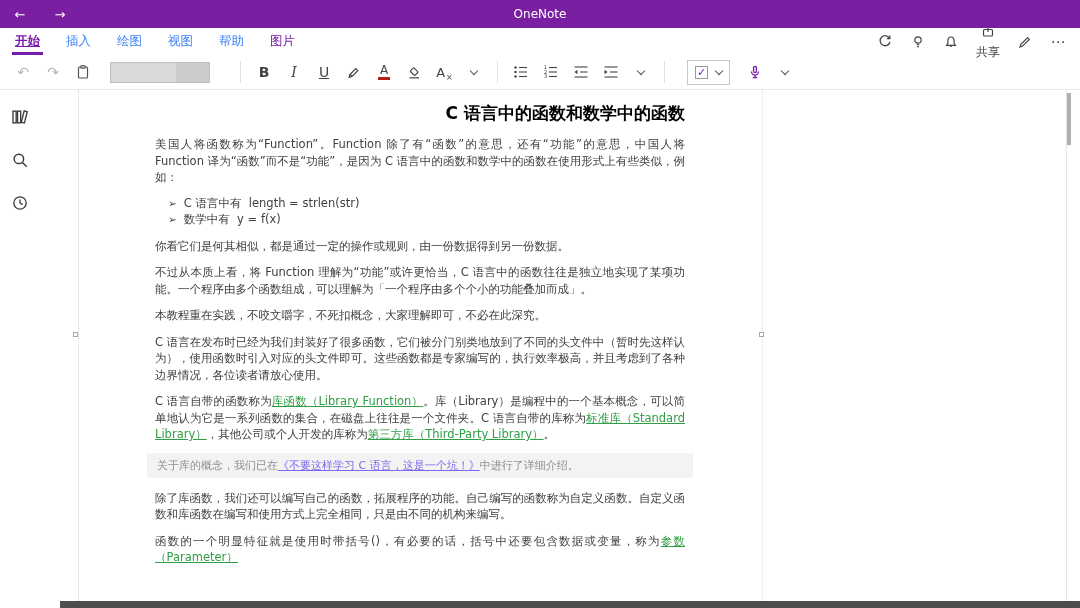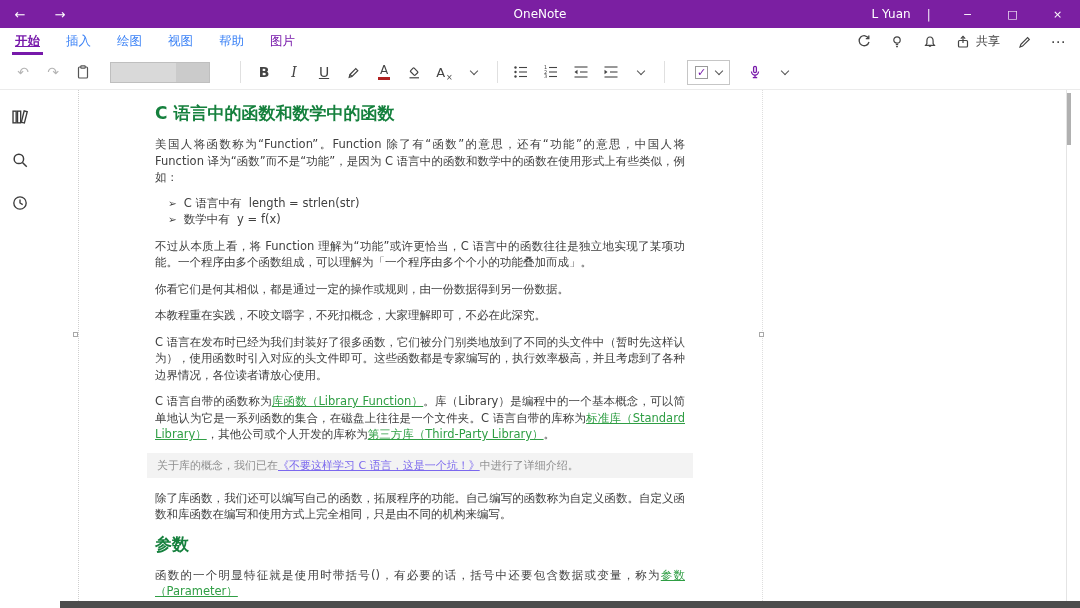--- a/index.html
+++ b/index.html
@@ -17,21 +17,21 @@
   .tb-win { width:45px; height:28px; color:#fff; background:none; border:none; font-size:11px; }
 
   
   .ribbon { display:flex; align-items:stretch; height:27px; background:#fff; padding-left:2px; }
   .tab { padding:0 13px; font-size:12.5px; color:#3b82f6; display:flex; align-items:center; position:relative; }
   .tab.active { color:var(--accent,#7719AA); font-weight:bold;text-decoration:underline; }
   .tab.active::after { content:""; position:absolute; left:10px; right:10px; bottom:0; height:3px; background:var(--accent,#7719AA); }
   .tab.contextual { color:var(--accent,#7719AA); }
   .ribbon-right { margin-left:auto; display:flex; align-items:center; gap:5px; padding-right:8px; }
   .icon-btn { min-width:28px; height:24px; display:flex; align-items:center; justify-content:center; background:none; border:none; color:#444; font-size:15px; }
-  .share-btn { display:flex; align-items:center; gap:5px; font-size:12px; color:#444; background:none; border:none; padding:0 6px; }
+  .share-btn { display:flex; align-items:center; gap:5px; font-size:12px; color:#444; background:none; border:none; padding:0 6px;flex-direction:column; }
 
   
   .toolbar { height:35px; display:flex; align-items:center; padding:0 8px; border-bottom:1px solid #ebebeb; background:#fff; }
   .tbtn { min-width:30px; height:28px; display:flex; align-items:center; justify-content:center; background:none; border:none; font-size:14px; color:#444; }
   .tbtn.dim { color:#b5b5b5; }
   .glyph-b { font-weight:bold; }
   .glyph-i { font-style:italic; font-family:"DejaVu Serif","Liberation Serif",serif; }
   .glyph-u { text-decoration:underline; }
   .font-box { width:100px; height:21px; border:1px solid #bfbfbf; background:linear-gradient(to right,#d9d9d9 66%,#cbcbcb 66%); margin:0 22px 0 12px; }
   .vsep { width:1px; height:22px; background:#e0e0e0; margin:0 8px; flex:none; }
@@ -52,21 +52,21 @@
   .sidebar { width:40px; flex:none; display:flex; flex-direction:column; align-items:center; padding-top:14px; gap:17px; background:#fff; }
   .side-btn { width:26px; height:26px; display:flex; align-items:center; justify-content:center; background:none; border:none; }
 
   .page-area { flex:1; position:relative; background:#fff; overflow:hidden; }
   .guide { position:absolute; top:0; bottom:7px; width:0; border-left:1px dotted #cfcfcf; }
   .guide.gl { left:38px; } .guide.gr { left:722px; border-left-color:#dedede; }
   .handle { position:absolute; width:5px; height:5px; background:#fff; border:1px solid #a8a8a8; top:242px; }
   .handle.hl { left:33px; } .handle.hr { left:719px; }
 
   .doc { position:absolute; left:115px; top:10px; width:530px; color:#404040; }
-  .doc h1 { font-size:17px; font-weight:600; color:#15803d; margin:6px 0 11px; }
+  .doc h1 { font-size:17px; font-weight:600; color:#000000; margin:6px 0 11px;text-align:right; }
   .doc h1.first { margin-top:2px; }
   .doc p { font-size:11.5px; line-height:16.5px; margin:0 0 10px; text-align:justify; }
   .li { display:flex; gap:7px; margin:0 0 1px 13px; font-size:11.5px; line-height:15.5px; }
   .li .marker { font-size:10.5px; flex:none; }
   .li span { white-space:pre-wrap; }
   .spacer { height:9px; }
   .quote { background:#f3f3f3; width:calc(100% + 16px); margin:1px 0 12px -8px; padding:5px 10px; font-size:11px; line-height:15px; color:#8f8f8f; }
   a.glink { color:var(--green-link,#2f9e44); text-decoration:underline; }
   a.qlink { color:var(--quote-link,#7b68ee); text-decoration:underline; }
 
@@ -74,27 +74,20 @@
   .vthumb { position:absolute; top:3px; right:0; width:4px; height:52px; background:#b0b0b0; }
   .hscroll { position:absolute; left:20px; right:0; bottom:0; height:7px; background:var(--scrollbar,#4d4d4d); }
 </style>
 </head>
 <body>
 
 <div class="titlebar">
   <button class="tb-btn">←</button>
   <button class="tb-btn">→</button>
   <div class="tb-title">OneNote</div>
-  <div class="tb-right">
-    <span class="tb-user">L Yuan</span>
-    <span class="tb-sep">|</span>
-    <button class="tb-win">─</button>
-    <button class="tb-win">□</button>
-    <button class="tb-win">×</button>
-  </div>
 </div>
 
 <div class="ribbon">
   <div class="tab active">开始</div>
   <div class="tab">插入</div>
   <div class="tab">绘图</div>
   <div class="tab">视图</div>
   <div class="tab">帮助</div>
   <div class="tab contextual">图片</div>
 
@@ -282,32 +275,31 @@
       <p>美国人将函数称为“Function”。Function 除了有“函数”的意思，还有“功能”的意思，中国人将 Function 译为“函数”而不是“功能”，是因为 C 语言中的函数和数学中的函数在使用形式上有些类似，例如：</p>
       <div class="li">
         <span class="marker">➢</span>
         <span>C 语言中有  length = strlen(str)</span>
       </div>
       <div class="li">
         <span class="marker">➢</span>
         <span>数学中有  y = f(x)</span>
       </div>
       <div class="spacer"></div>
+      <p>你看它们是何其相似，都是通过一定的操作或规则，由一份数据得到另一份数据。</p>
       <p>不过从本质上看，将 Function 理解为“功能”或许更恰当，C 语言中的函数往往是独立地实现了某项功能。一个程序由多个函数组成，可以理解为「一个程序由多个个小的功能叠加而成」。</p>
-      <p>你看它们是何其相似，都是通过一定的操作或规则，由一份数据得到另一份数据。</p>
       <p>本教程重在实践，不咬文嚼字，不死扣概念，大家理解即可，不必在此深究。</p>
       <p>C 语言在发布时已经为我们封装好了很多函数，它们被分门别类地放到了不同的头文件中（暂时先这样认为），使用函数时引入对应的头文件即可。这些函数都是专家编写的，执行效率极高，并且考虑到了各种边界情况，各位读者请放心使用。</p>
       <p>
         <span>C 语言自带的函数称为</span><a class="glink">库函数（Library Function）</a><span>。库（Library）是编程中的一个基本概念，可以简单地认为它是一系列函数的集合，在磁盘上往往是一个文件夹。C 语言自带的库称为</span><a class="glink">标准库（Standard Library）</a><span>，其他公司或个人开发的库称为</span><a class="glink">第三方库（Third-Party Library）</a><span>。</span>
       </p>
       <div class="quote">
         <span>关于库的概念，我们已在</span><a class="qlink">《不要这样学习 C 语言，这是一个坑！》</a><span>中进行了详细介绍。</span>
       </div>
       <p>除了库函数，我们还可以编写自己的函数，拓展程序的功能。自己编写的函数称为自定义函数。自定义函数和库函数在编写和使用方式上完全相同，只是由不同的机构来编写。</p>
-      <h1>参数</h1>
       <p>
         <span>函数的一个明显特征就是使用时带括号()，有必要的话，括号中还要包含数据或变量，称为</span><a class="glink">参数（Parameter）</a>
       </p>
     </div>
 
     <div class="vscroll">
       <div class="vthumb"></div>
     </div>
     <div class="hscroll"></div>
   </div>

